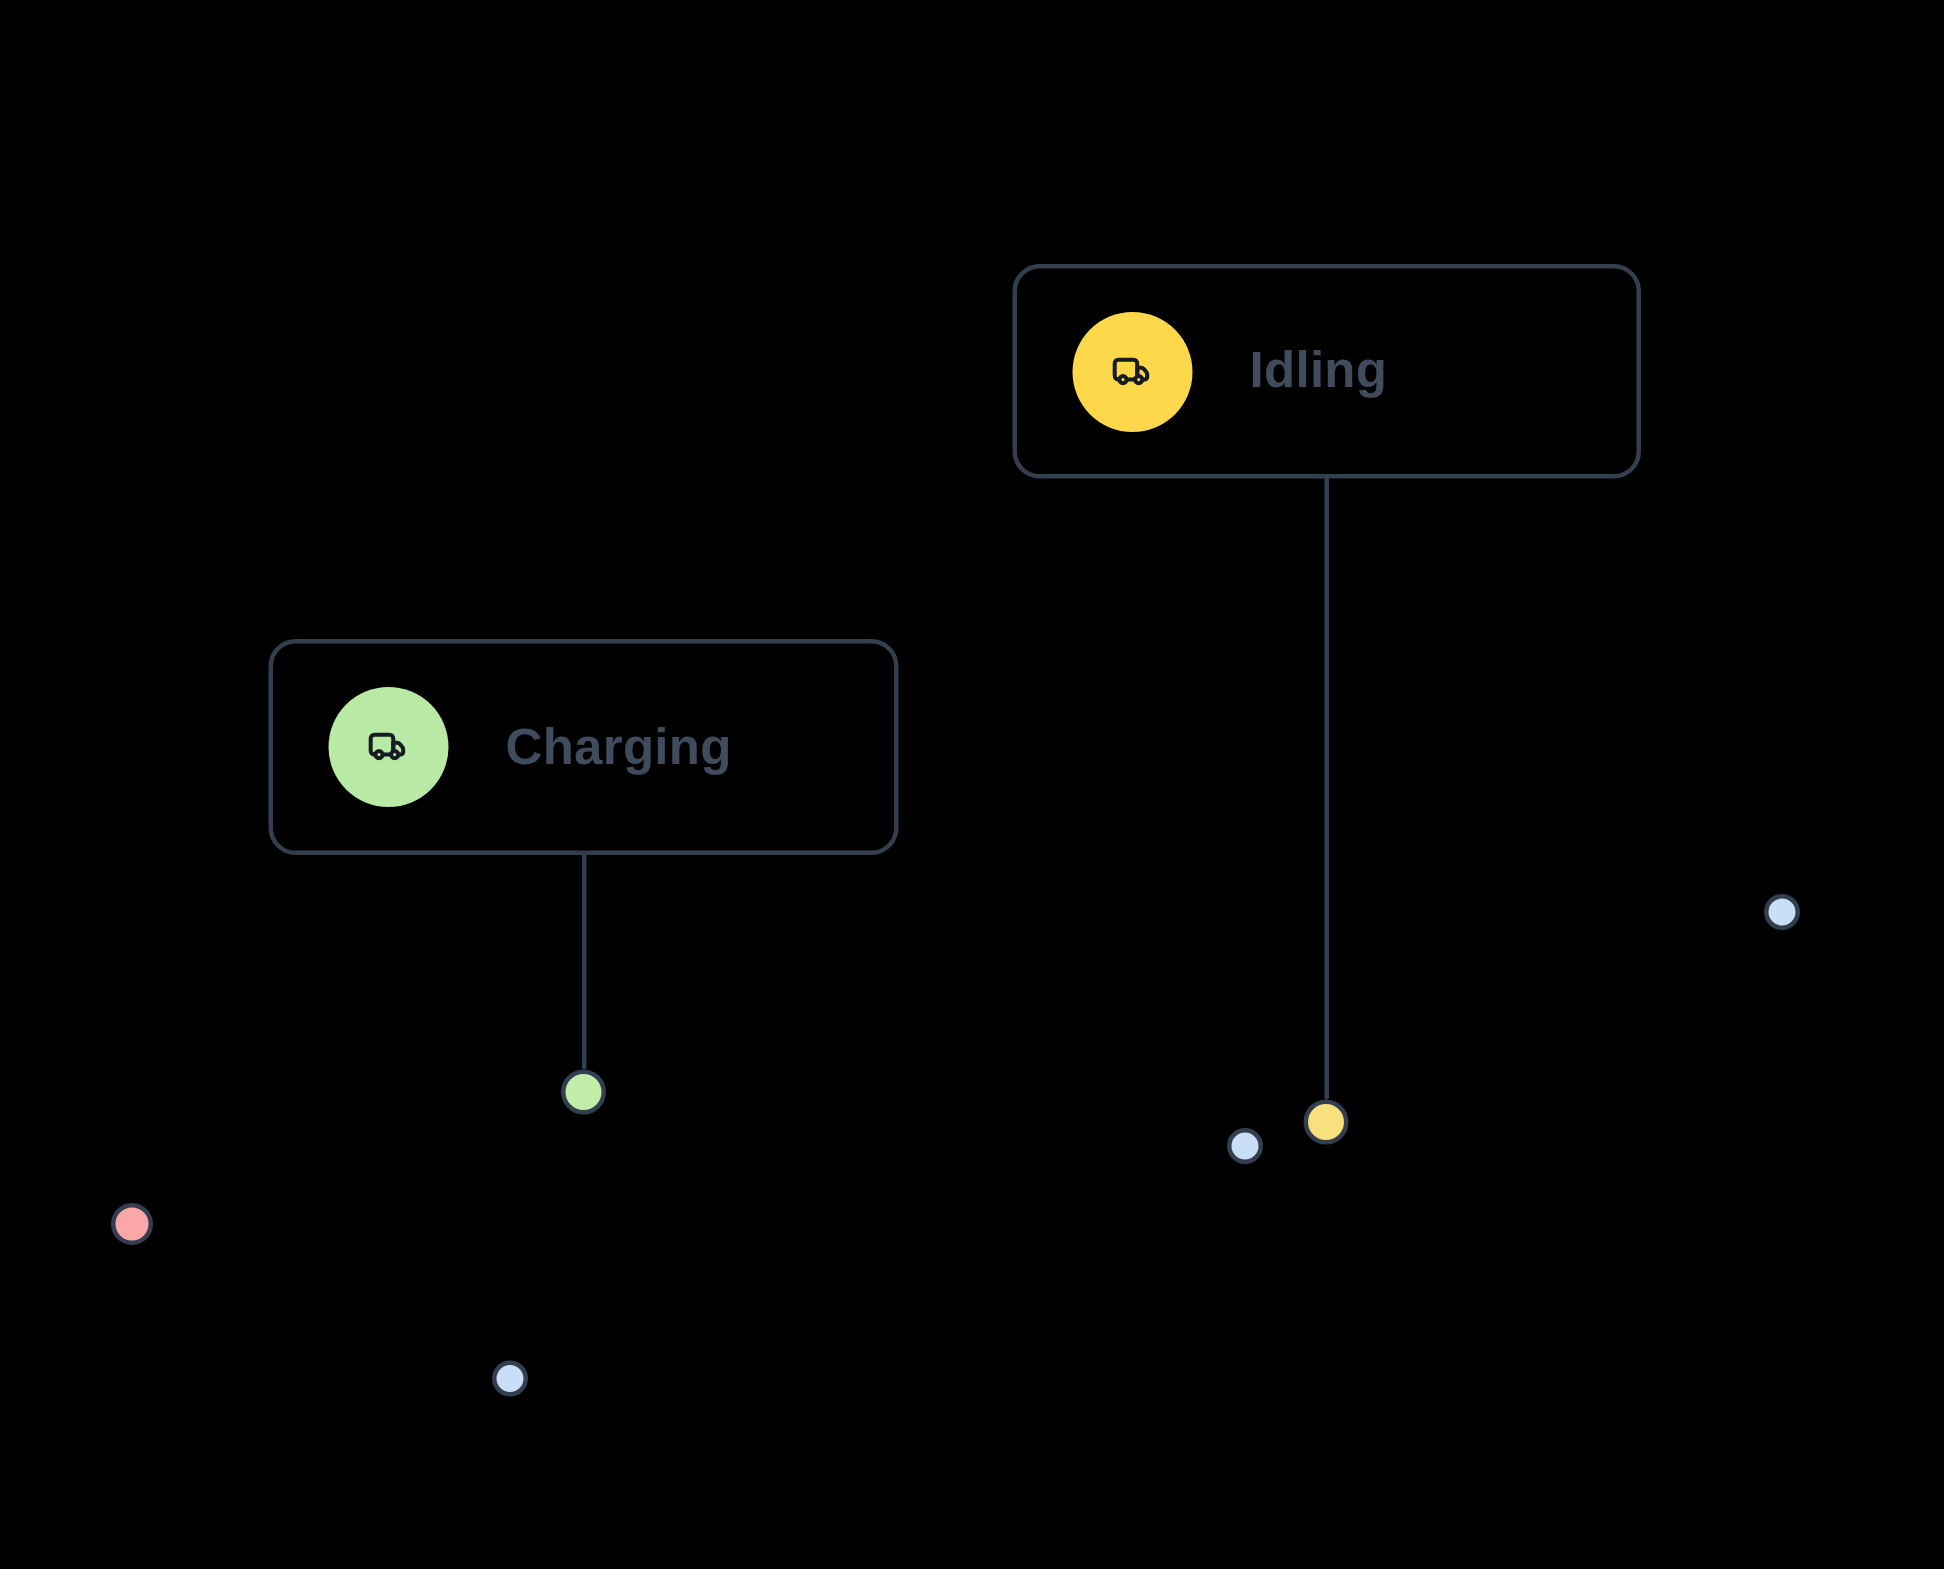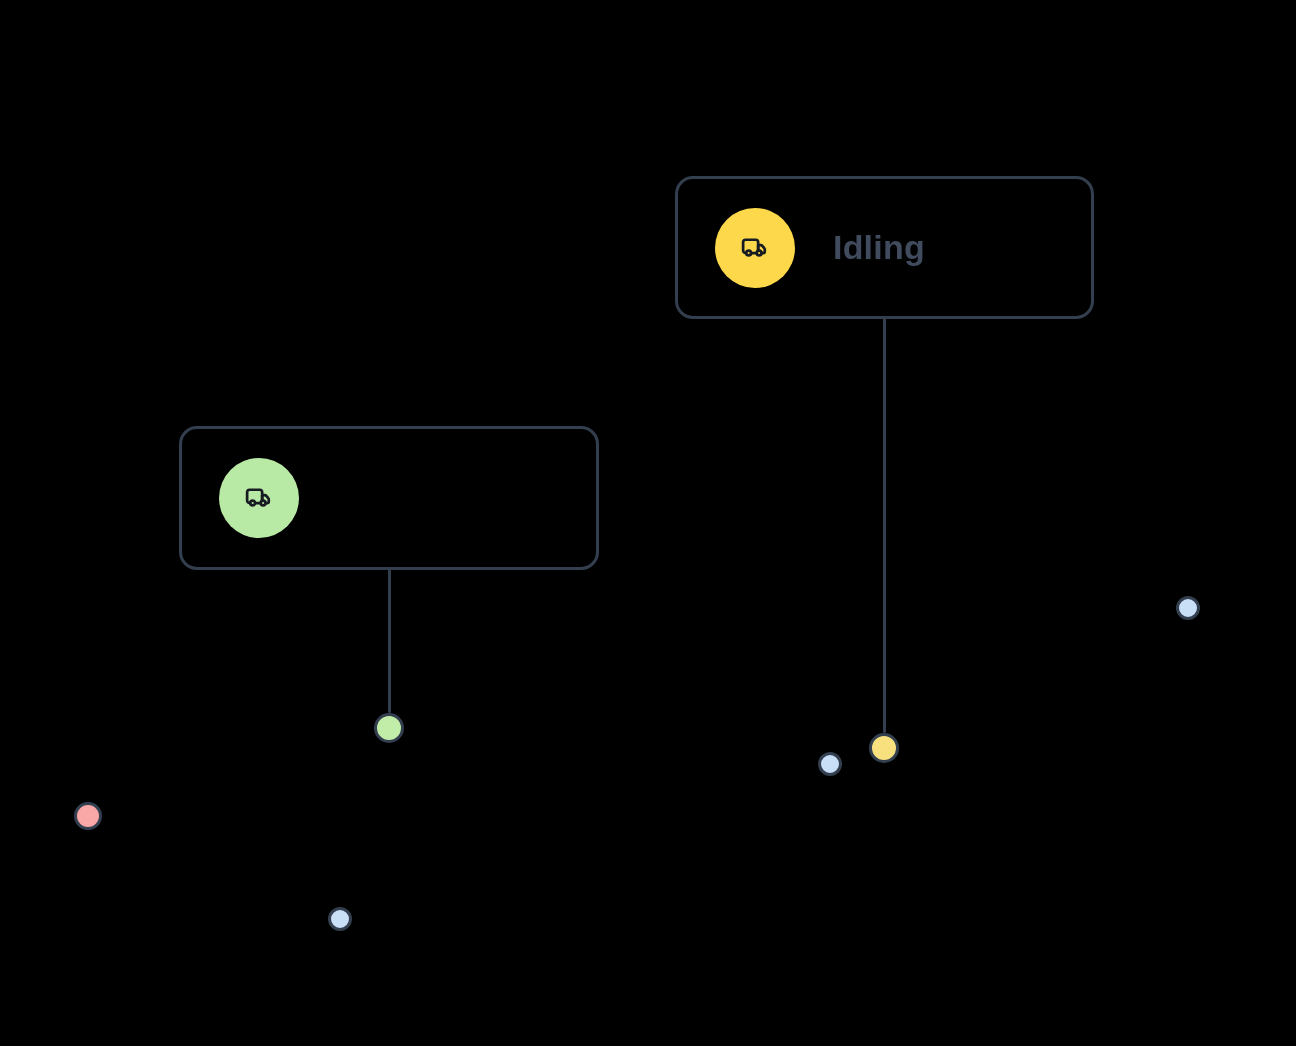--- a/index.html
+++ b/index.html
@@ -70,20 +70,21 @@
 
   <div class="callout callout-charging">
     <div class="badge">
       <svg viewBox="0 0 24 24" width="38" height="38" fill="none" stroke="#171b22" stroke-width="1.7" stroke-linecap="round" stroke-linejoin="round">
         <rect x="4.5" y="6.8" width="9.5" height="8.4" rx="1.6"></rect>
         <path d="M14 10.2h1.6c.45 0 .88.2 1.17.55l1.05 1.27c.23.28.36.63.36.99v1.14c0 .58-.47 1.05-1.05 1.05H14z"></path>
         <circle cx="8" cy="15.2" r="1.5" fill="var(--badge)"></circle>
         <circle cx="14.6" cy="15.2" r="1.5" fill="var(--badge)"></circle>
       </svg>
     </div>
+    <span class="callout-label">Charging</span>
   </div>
 
   <div>
       <div class="connector" style="left: 882.5px; top: 318px; height: 415px;"></div>
       <div class="connector" style="left: 387.5px; top: 569px; height: 144px;"></div>
     </div>
   <div>
       <div class="dot" style="left: 869px; top: 733px; width: 24px; height: 24px; background: rgb(249, 224, 126);"></div>
       <div class="dot" style="left: 374px; top: 713px; width: 24px; height: 24px; background: rgb(193, 237, 169);"></div>
       <div class="dot" style="left: 818px; top: 752px; width: 18px; height: 18px; background: rgb(201, 222, 247);"></div>

